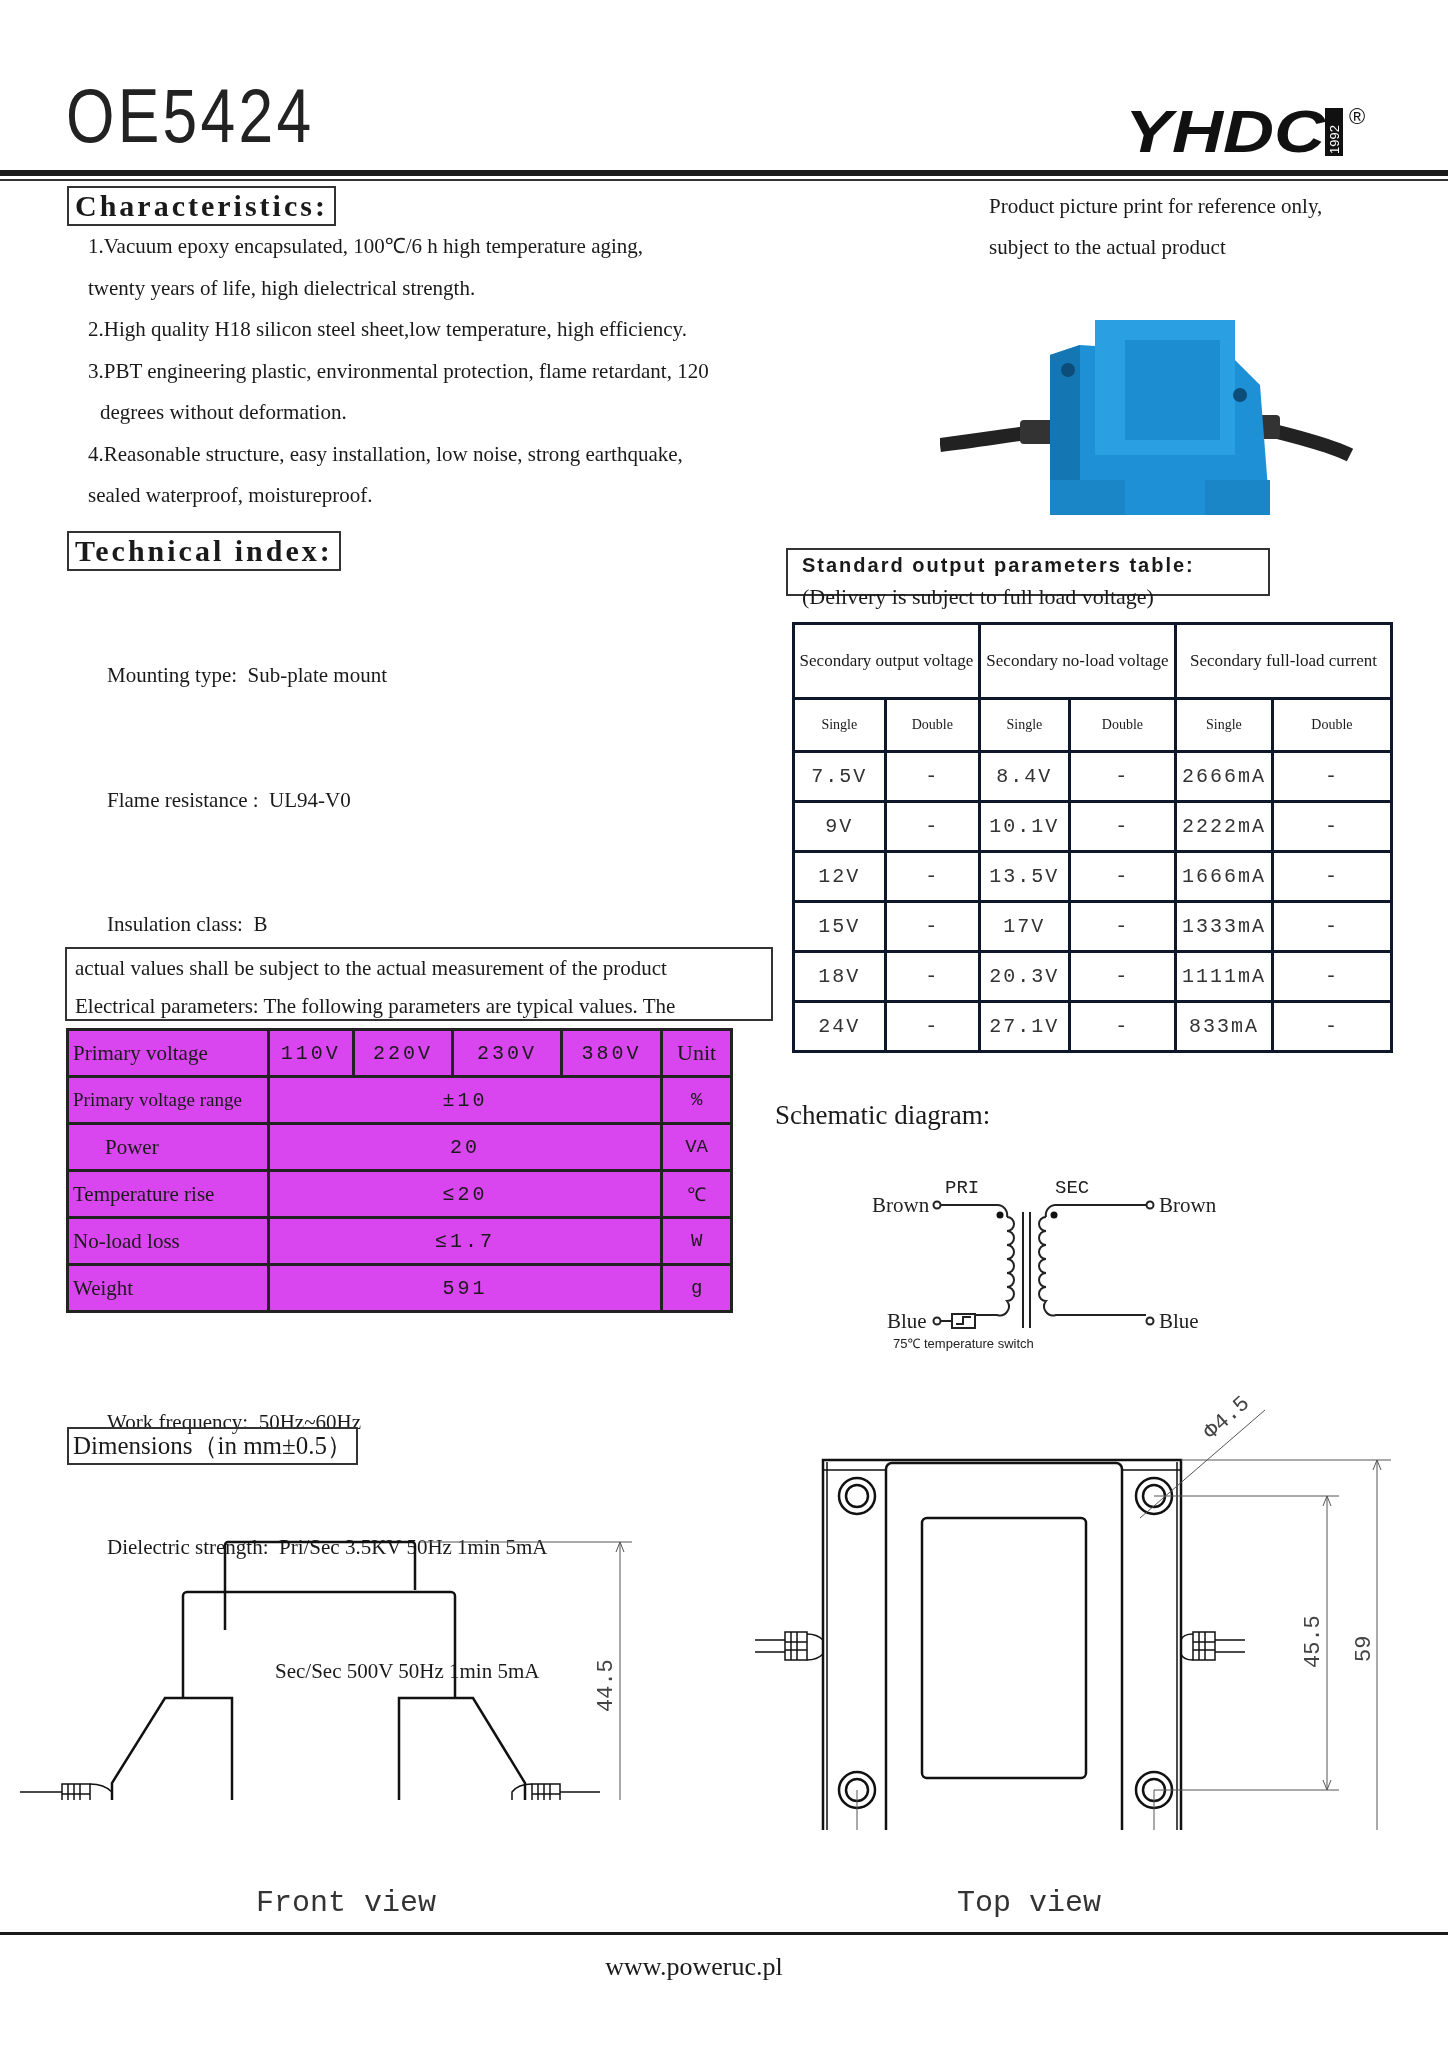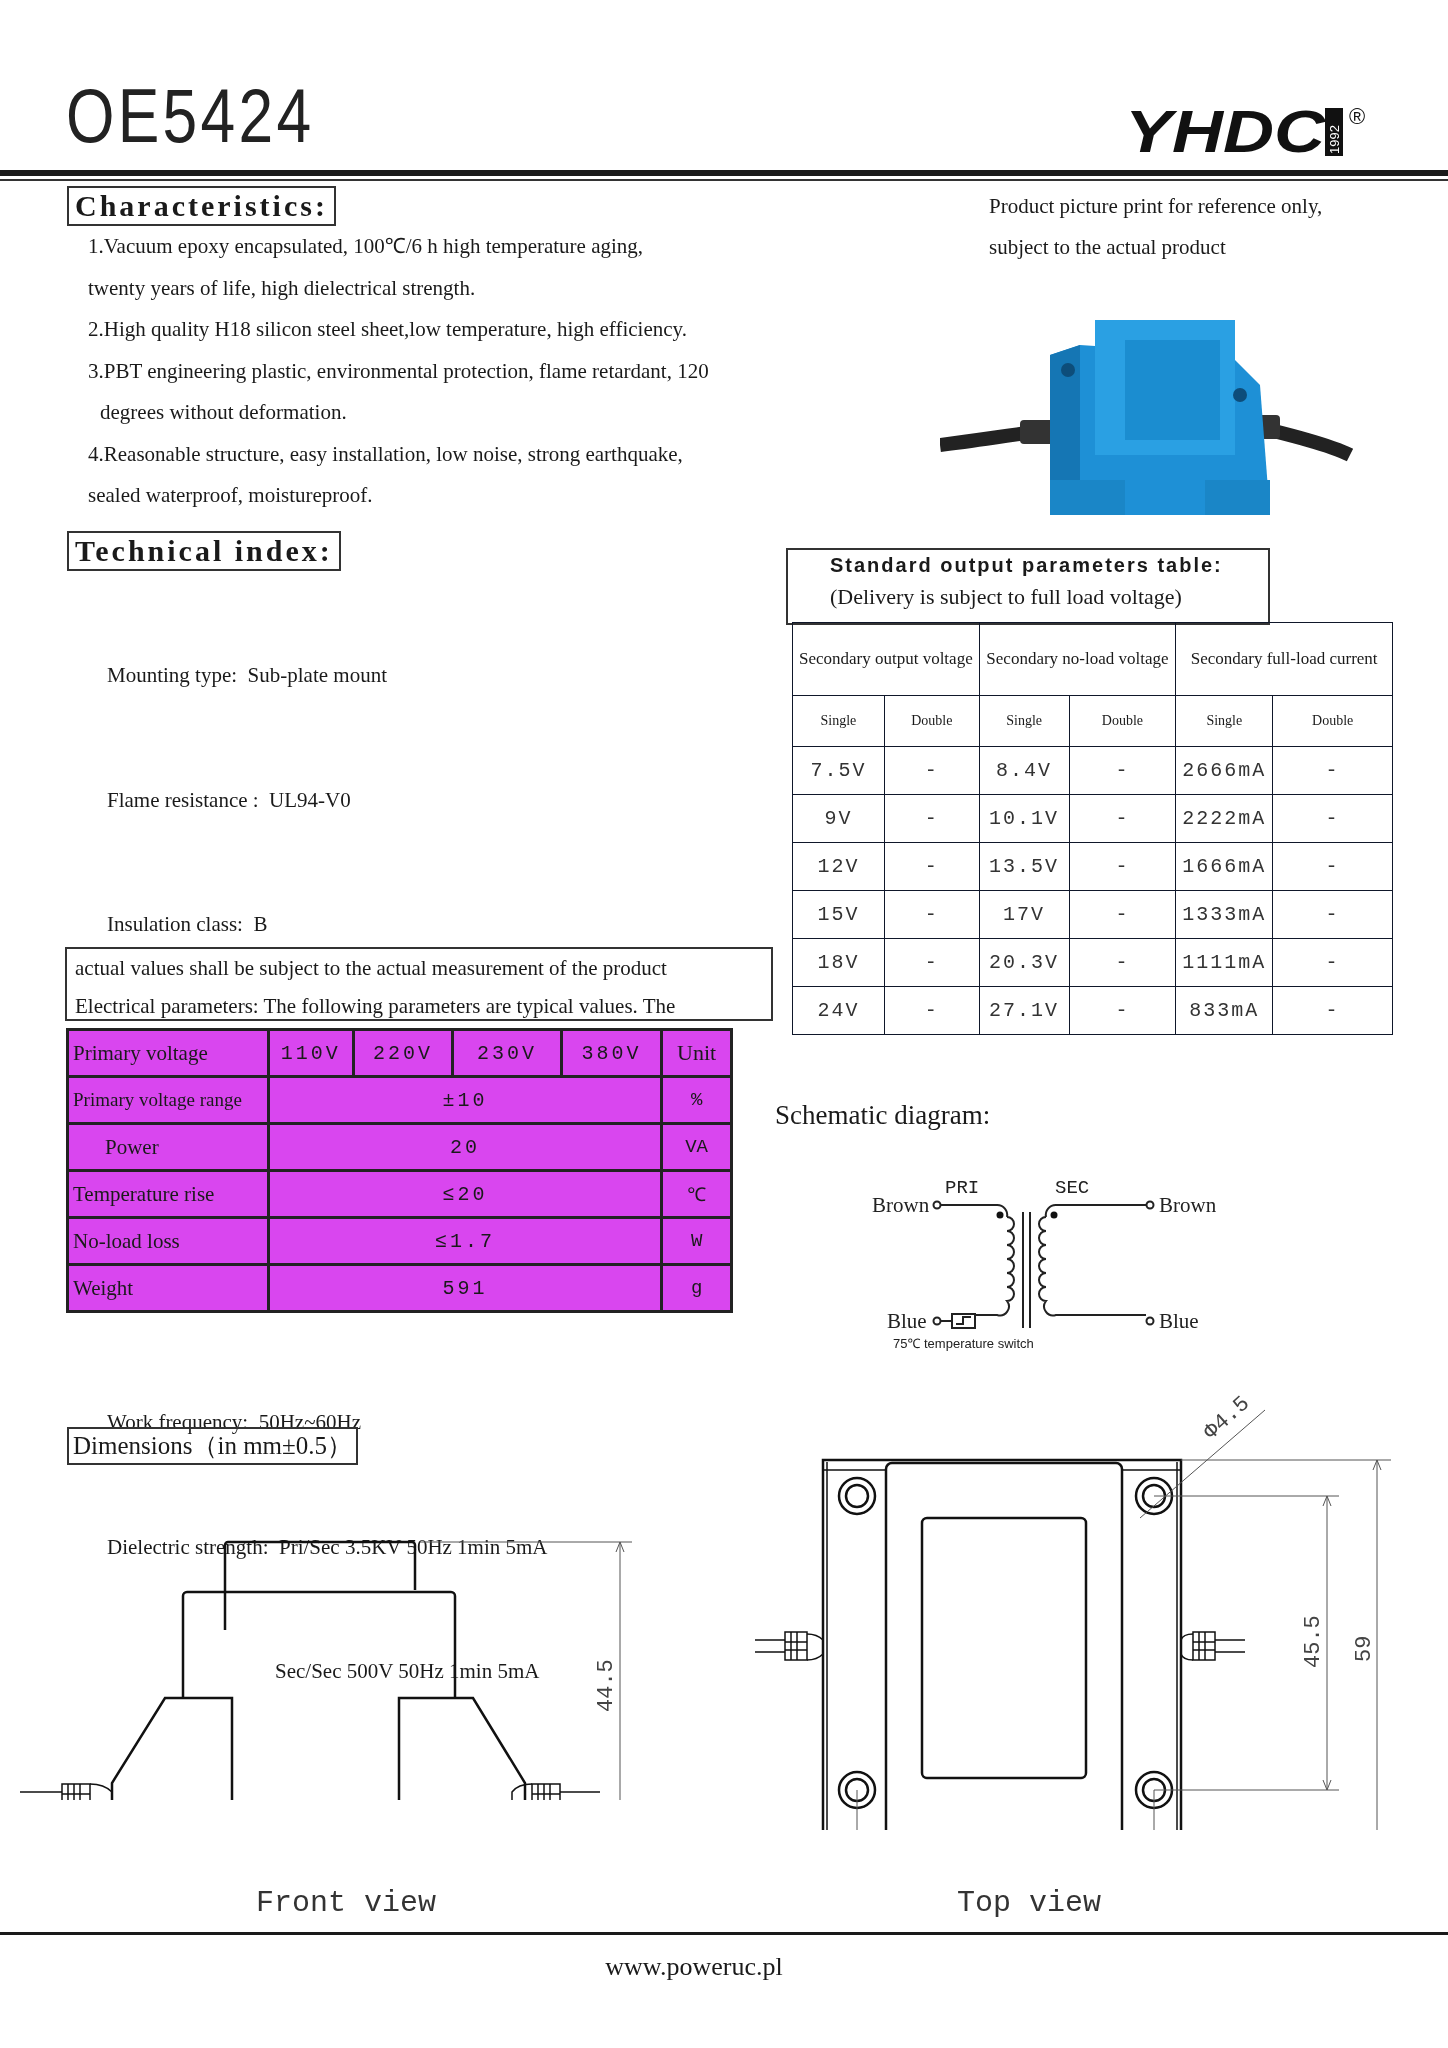--- a/index.html
+++ b/index.html
@@ -18,25 +18,25 @@
   .char-list { left:88px; top:226px; width:760px; }
   .tech-list { left:107px; top:572px; width:700px; }
   .elec-note { left:65px; top:947px; width:708px; height:74px; border:2px solid #333; font-size:21px; line-height:38px; padding-left:8px; box-sizing:border-box; }
   table { border-collapse:collapse; }
   .elec { left:66px; top:1028px; width:667px; background:#d946ef; }
   .elec td { border:3px solid #222; font-size:21px; height:44px; padding:0 4px; }
   .elec td.val { text-align:center; font-family:"Liberation Mono", monospace; letter-spacing:3px; font-size:20px; }
   .elec td.unit { text-align:center; font-family:"Liberation Mono", monospace; font-size:19px; }
   .prod-note { left:989px; top:186px; font-size:21px; line-height:41px; }
   .product { left:940px; top:295px; width:420px; height:230px; }
-  .std-box { left:786px; top:548px; width:484px; height:77px; border:2px solid #333; box-sizing:border-box; padding-left:42px; }
+  .std-box { left:786px; top:548px; width:484px; height:48px; border:2px solid #333; box-sizing:border-box; padding-left:14px; }
   .std-title { font-family:"Liberation Sans", sans-serif; font-weight:bold; font-size:20px; letter-spacing:2px; line-height:30px; }
   .std-sub { font-size:22px; line-height:34px; }
   .std { left:792px; top:622px; width:601px; }
-  .std td { border:1px solid #0f172a; text-align:center; }
+  .std td { border:3px solid #0f172a; text-align:center; }
   .std .h1 td { height:70px; font-size:17px; line-height:22px; }
   .std .h2 td { height:48px; font-size:14px; }
   .std .r td { height:45px; font-family:"Liberation Mono", monospace; font-size:20px; letter-spacing:2px; color:#333; }
   .schem-title { left:775px; top:1100px; font-size:27px; }
   .schem { left:860px; top:1160px; width:360px; height:200px; }
   .dim-title { left:67px; top:1427px; border:2px solid #333; font-size:25px; padding:0 4px; height:34px; line-height:34px; }
   .front { left:20px; top:1500px; width:620px; height:300px; }
   .top { left:745px; top:1390px; width:670px; height:440px; }
   .view-label { font-family:"Liberation Mono", monospace; font-size:30px; color:#333;margin-left:32px; }
   .front-label { left:224px; top:1886px; }

